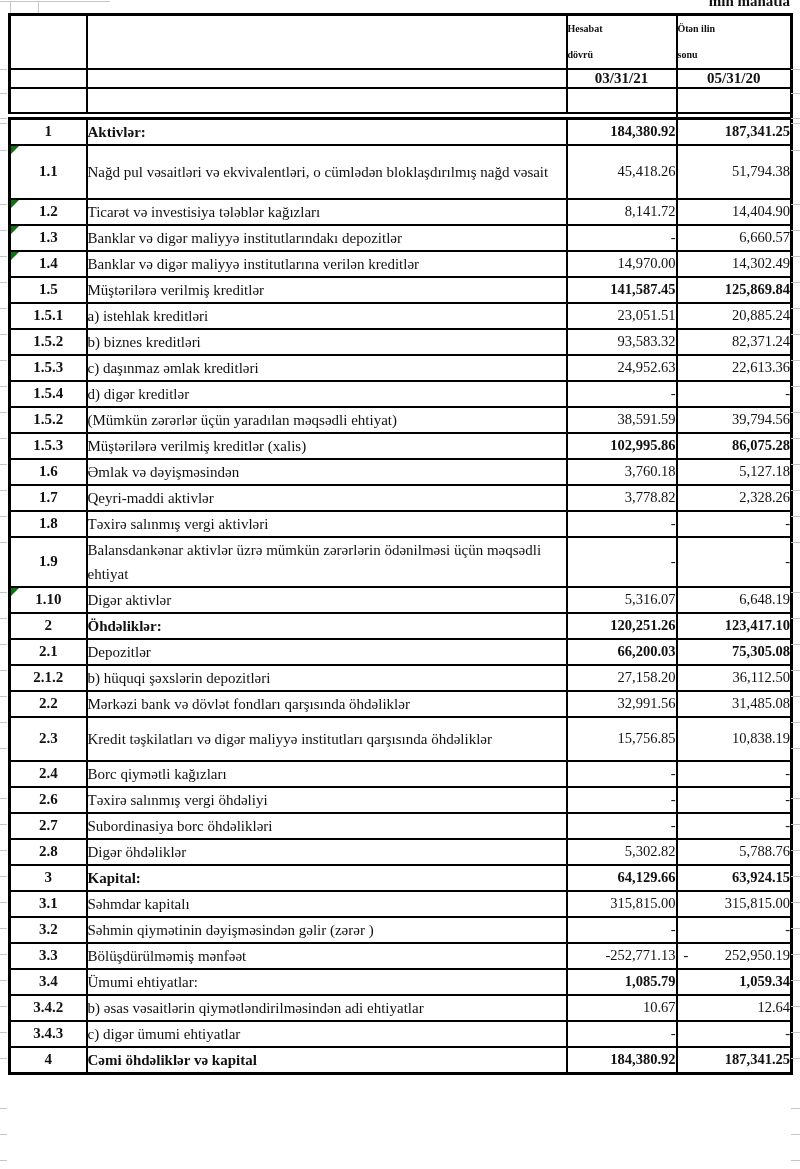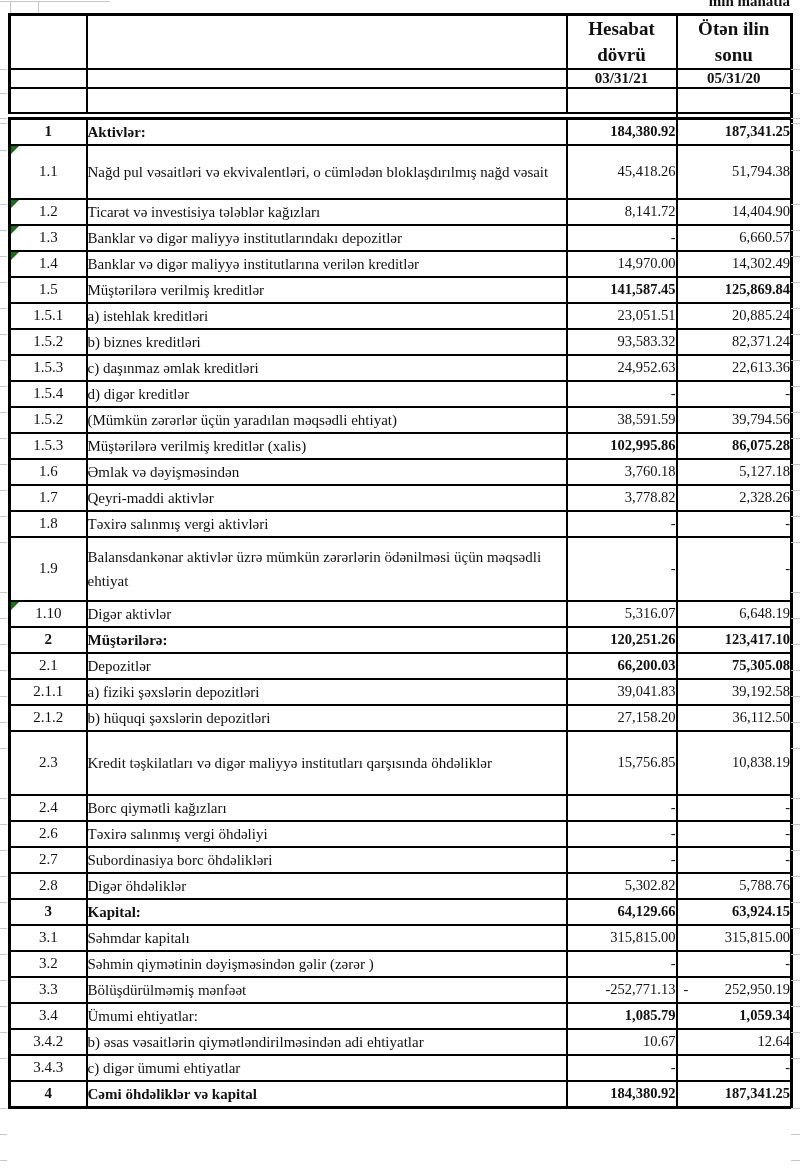--- a/index.html
+++ b/index.html
@@ -12,30 +12,30 @@
   
   .gl{position:absolute;background:#c6c6c6;}
   .gl.h{height:1px;}
   .gl.v{width:1px;}
 
   
   table.bs{position:absolute;left:8px;top:13px;width:782px;border-collapse:collapse;table-layout:fixed;border:3px solid #000;}
   table.bs td{border:2px solid #000;vertical-align:middle;overflow:hidden;padding:0;}
   col.c1{width:77px;} col.c2{width:480px;} col.c3{width:110px;} col.c4{width:115px;}
 
-  td.num{font-weight:normal;text-align:center;font-size:15px;position:relative;}
+  td.num{font-weight:bold;text-align:center;font-size:15px;position:relative;}
   td.lbl{text-align:left;font-size:15px;padding-left:3px;padding-right:4px;line-height:24px;}
   td.v{text-align:right;font-size:14.5px;padding-right:15px;}
   td.v .flexwrap{display:flex;justify-content:space-between;align-items:center;padding-left:6px;}
 
-  tr.hdr td{font-weight:bold;text-align:center;font-size:19px;line-height:26px;}
+  tr.hdr td{font-weight:bold;text-align:left;font-size:10px;line-height:26px;}
   tr.hdate td{font-weight:bold;text-align:center;font-size:15px;}
 
   tr.h1{height:52px;} tr.h2{height:18px;} tr.he{height:25px;} tr.hs{height:5px;}
-  tr.rr{height:25.5px;} tr.t54{height:54px;} tr.t50{height:64px;}
+  tr.rr{height:25.5px;} tr.t54{height:54px;} tr.t50{height:44px;}
   tr.r1{height:21px;} tr.r4{height:22px;}
 
   tr.bold-all td{font-weight:bold;}
   tr.bold-nums td.v{font-weight:bold;}
 
   
   tr.hs td{border-top:2px solid #000;border-bottom:3px solid #000;}
   tr.hs td.nl{border-left:hidden;border-right:hidden;}
 
   
@@ -188,41 +188,41 @@
           <td class="v">-</td>
         </tr>
         <tr class="rr">
           <td class="num">1.10<span class="tri"></span></td>
           <td class="lbl">Digər aktivlər</td>
           <td class="v">5,316.07</td>
           <td class="v">6,648.19</td>
         </tr>
         <tr class="rr bold-all">
           <td class="num">2</td>
-          <td class="lbl">Müştərilərə:</td>
+          <td class="lbl">Öhdəliklər:</td>
           <td class="v">120,251.26</td>
           <td class="v">123,417.10</td>
         </tr>
         <tr class="rr bold-nums">
           <td class="num">2.1</td>
           <td class="lbl">Depozitlər</td>
           <td class="v">66,200.03</td>
           <td class="v">75,305.08</td>
         </tr>
         <tr class="rr">
-          <td class="num">2.1.1</td>
-          <td class="lbl">a) fiziki şəxslərin depozitləri</td>
-          <td class="v">39,041.83</td>
-          <td class="v">39,192.58</td>
-        </tr>
-        <tr class="rr">
           <td class="num">2.1.2</td>
           <td class="lbl">b) hüquqi şəxslərin depozitləri</td>
           <td class="v">27,158.20</td>
           <td class="v">36,112.50</td>
+        </tr>
+        <tr class="rr">
+          <td class="num">2.2</td>
+          <td class="lbl">Mərkəzi bank və dövlət fondları qarşısında öhdəliklər</td>
+          <td class="v">32,991.56</td>
+          <td class="v">31,485.08</td>
         </tr>
         <tr class="t50">
           <td class="num">2.3</td>
           <td class="lbl">Kredit təşkilatları və digər maliyyə institutları qarşısında öhdəliklər</td>
           <td class="v">15,756.85</td>
           <td class="v">10,838.19</td>
         </tr>
         <tr class="rr">
           <td class="num">2.4</td>
           <td class="lbl">Borc qiymətli kağızları</td>

